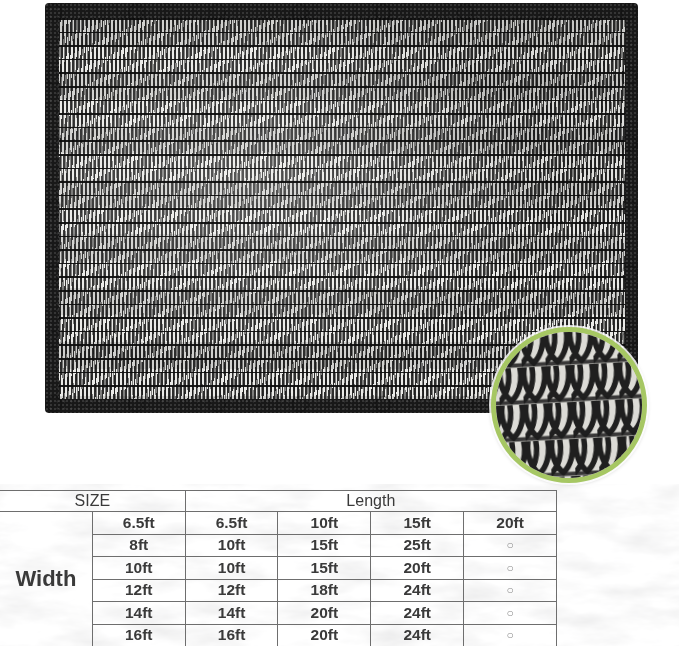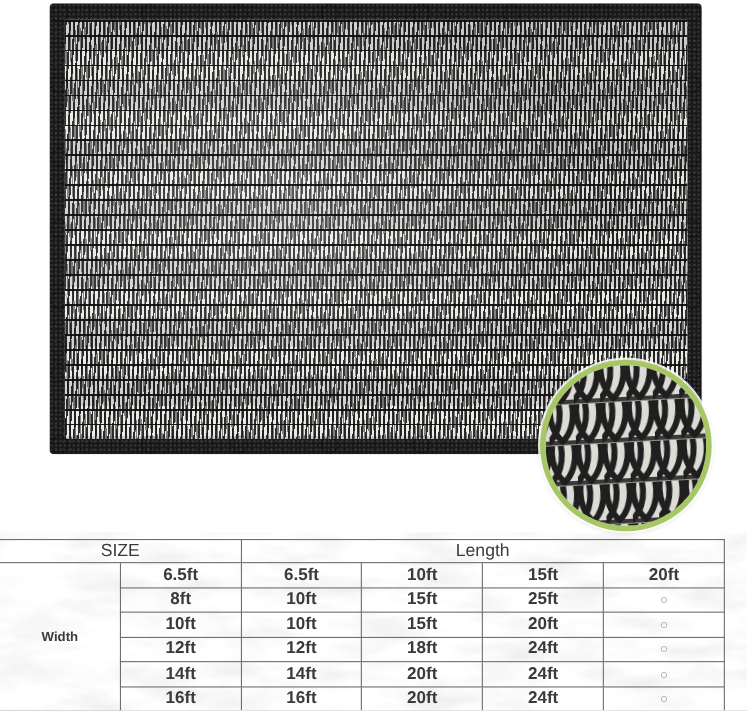--- a/index.html
+++ b/index.html
@@ -46,33 +46,33 @@
     overflow:hidden;background:#dbdad4;
     box-shadow:0 0 0 2px rgba(255,255,255,.85), 0 1px 4px rgba(0,0,0,.25);
   }
   .detail-circle svg{display:block;}
 
   
   .paper{position:absolute;left:0;top:484px;width:679px;height:162px;pointer-events:none;}
 
   
   table.size-table{
-    position:absolute;left:-1px;top:490px;width:660px;
+    position:absolute;left:-1px;top:490px;width:558px;
     border-collapse:collapse;table-layout:fixed;
     font-size:15.5px;color:#3a3a3a;text-align:center;padding-left:45px;
   }
   .size-table th,.size-table td{
     border:1px solid #6e6e6e;font-weight:400;padding:0;vertical-align:middle;
     overflow:hidden;white-space:nowrap;
   }
   .size-table thead th{height:20px;font-size:16px;}
   .size-table tbody td{height:21.5px;font-weight:bold;}
   .size-table tbody tr:last-child td{border-bottom:none;}
   .size-table td.dot{font-size:12px;color:#8a8a8a;}
-  .size-table td.width-cell{font-size:12px;}
+  .size-table td.width-cell{font-size:22px;}
 </style>
 </head>
 <body>
 
 <div id="stage">
 
   <div class="net">
     <div class="mesh"></div>
     <div id="grommets">
         <div class="grommet" style="left: 9px; top: 9px;"></div>

